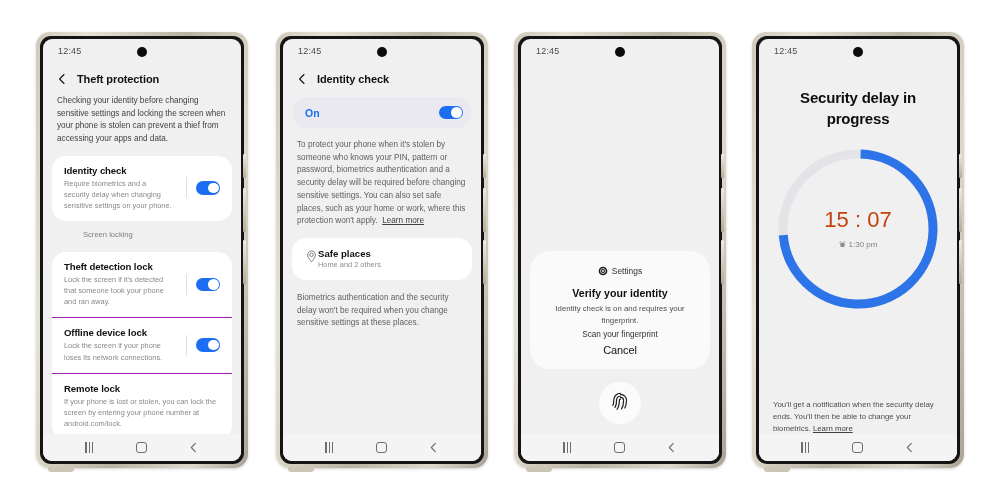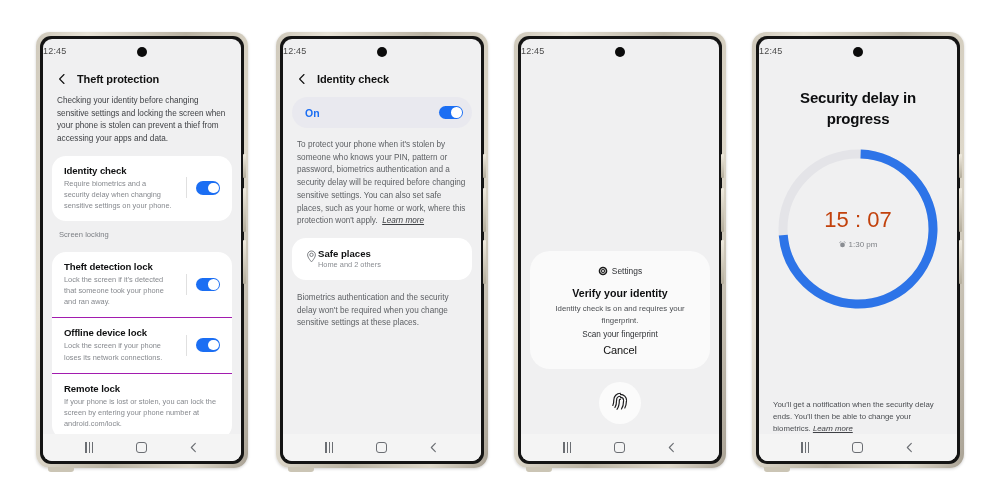--- a/index.html
+++ b/index.html
@@ -59,21 +59,21 @@
     background: #cbc5b5;
   }
 
   
   .statusbar {
     position: relative;
     height: 26px;
   }
   .clock {
     position: absolute;
-    left: 0; top: 7px;
+    left: 15px; top: 7px;
     font-size: 9px;
     color: #4a4a4a;
     letter-spacing: .2px;
     text-align: center;
   }
   .punch-hole {
     position: absolute;
     left: 50%; top: 8px;
     transform: translateX(-50%);
     width: 10px; height: 10px;
@@ -124,20 +124,21 @@
   }
   .row-sub {
     font-size: 7.4px;
     line-height: 1.5;
     color: #86898e;
   }
   .section-label {
     padding: 9px 16px 3px 16px;
     font-size: 7.6px;
     color: #7c7f84;
+    margin-left: 24px;
   }
 
   
   .toggle-wrap {
     display: flex; align-items: center;
     padding-left: 9px;
     margin-left: 5px;
   }
   .divider-v {
     width: 1px; height: 21px;
@@ -171,21 +172,20 @@
   }
   .on-label {
     flex: 1;
     font-size: 10.5px;
     font-weight: 600;
     color: #1b6ef3;
   }
   .link {
     color: #3f4145;
     text-decoration: underline;
-    font-style: italic;
   }
   .safe-card {
     margin: 10px 9px 0 9px;
     background: #fff;
     border-radius: 14px;
     display: flex;
     align-items: center;
     padding: 10px 12px 11px 13px;
   }
   .safe-icon { flex: none; width: 13px; height: 13px; }

